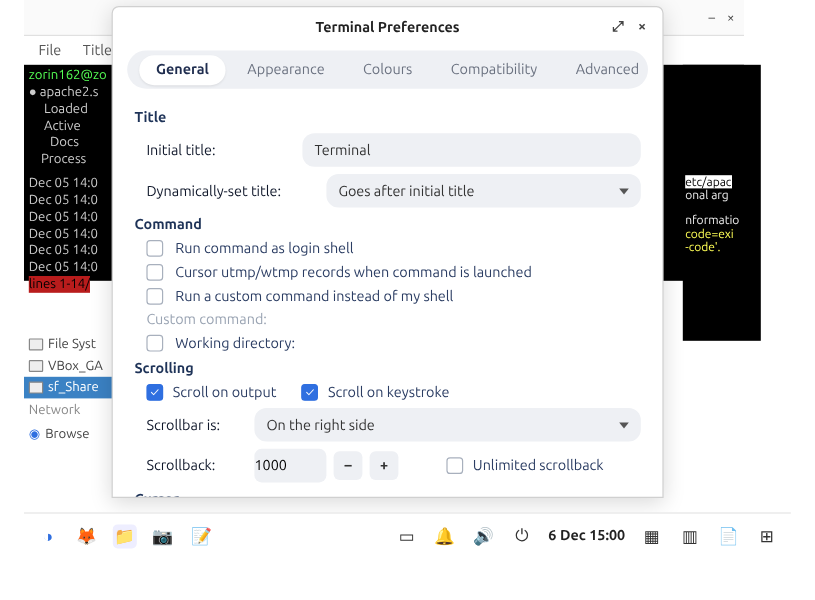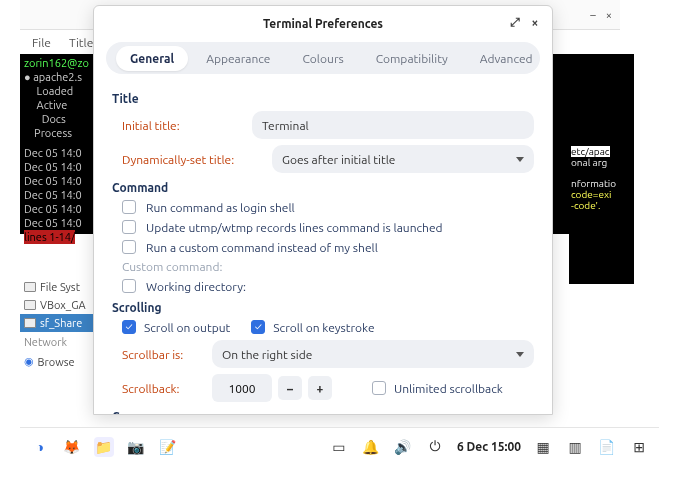--- a/index.html
+++ b/index.html
@@ -29,31 +29,31 @@
 .tbtn.expand{right:30px}
 .tbtn.close{right:10px;font-weight:bold}
 
 .tabs{display:flex;gap:4px;padding:0 10px;margin-top:2px;border-radius:20px;background:#eef0f4;margin-left:12px;margin-right:12px;height:32px;align-items:center}
 .tab{padding:6px 14px;color:#6b7280;font-size:12px;border-radius:16px;cursor:pointer}
 .tab.active{background:#fff;color:#1f2d4f;font-weight:600;box-shadow:0 1px 2px rgba(0,0,0,.08)}
 
 .body{padding:10px 18px;overflow:hidden;flex:1;color:#2b3d63}
 .sect{font-weight:700;font-size:12px;color:#1e3358;margin:8px 0 6px}
 .row{display:flex;align-items:center;gap:10px;margin:6px 0;padding-left:10px;font-size:12px;color:#2b3d63}
-.lbl{width:120px;color:#c2410c}
+.lbl{width:120px;color:#0f172a}
 .input,.select{background:#eef0f4;border:none;border-radius:10px;height:28px;padding:0 10px;font-size:12px;color:#333;flex:1}
 .select{display:flex;align-items:center;justify-content:space-between;cursor:pointer}
 .chev{width:0;height:0;border-left:4px solid transparent;border-right:4px solid transparent;border-top:5px solid #555;margin-left:8px}
 .cb{width:14px;height:14px;border:1.5px solid #a8b0bd;border-radius:3px;display:inline-flex;align-items:center;justify-content:center;flex:none}
 .cb.checked{background:#2f6fe0;border-color:#2f6fe0}
 .cb.checked::after{content:"✓";color:#fff;font-size:10px;line-height:10px}
 .muted{color:#9aa4b3}
 .two{display:flex;gap:21px}
 .num-wrap{display:flex;align-items:center;gap:6px}
-.num{width:60px;background:#eef0f4;border:none;border-radius:6px;height:28px;text-align:center;font-size:12px}
+.num{width:60px;background:#eef0f4;border:none;border-radius:6px;height:28px;text-align:left;font-size:12px}
 .step{width:24px;height:24px;background:#eef0f4;border-radius:5px;display:flex;align-items:center;justify-content:center;cursor:pointer;color:#333;font-weight:bold}
 
 
 .term-right{position:absolute;right:45px;top:54px;width:65px;height:230px;background:#000;color:#eee;font-family:monospace;font-size:10px;padding:2px;overflow:hidden}
 .tr-y{color:#ff5}
 .tr-w{background:#fff;color:#000}
 
 
 .taskbar{position:absolute;left:20px;bottom:35px;right:20px;height:38px;background:#fff;border-top:1px solid #e5e5e5;display:flex;align-items:center;padding:0 10px;gap:12px}
 .tb-ico{width:20px;height:20px;border-radius:4px;display:inline-flex;align-items:center;justify-content:center;font-size:14px;cursor:pointer}
@@ -147,21 +147,21 @@
       </div>
     </div>
 
     <div class="sect">Command</div>
     <div class="row">
         <span class="cb"></span>
         <span>Run command as login shell</span>
       </div>
     <div class="row">
         <span class="cb"></span>
-        <span>Update utmp/wtmp records lines command is launched</span>
+        <span>Cursor utmp/wtmp records when command is launched</span>
       </div>
     <div class="row">
         <span class="cb"></span>
         <span>Run a custom command instead of my shell</span>
       </div>
     <div class="row muted">
         <span>Custom command:</span>
       </div>
     <div class="row">
         <span class="cb"></span>

